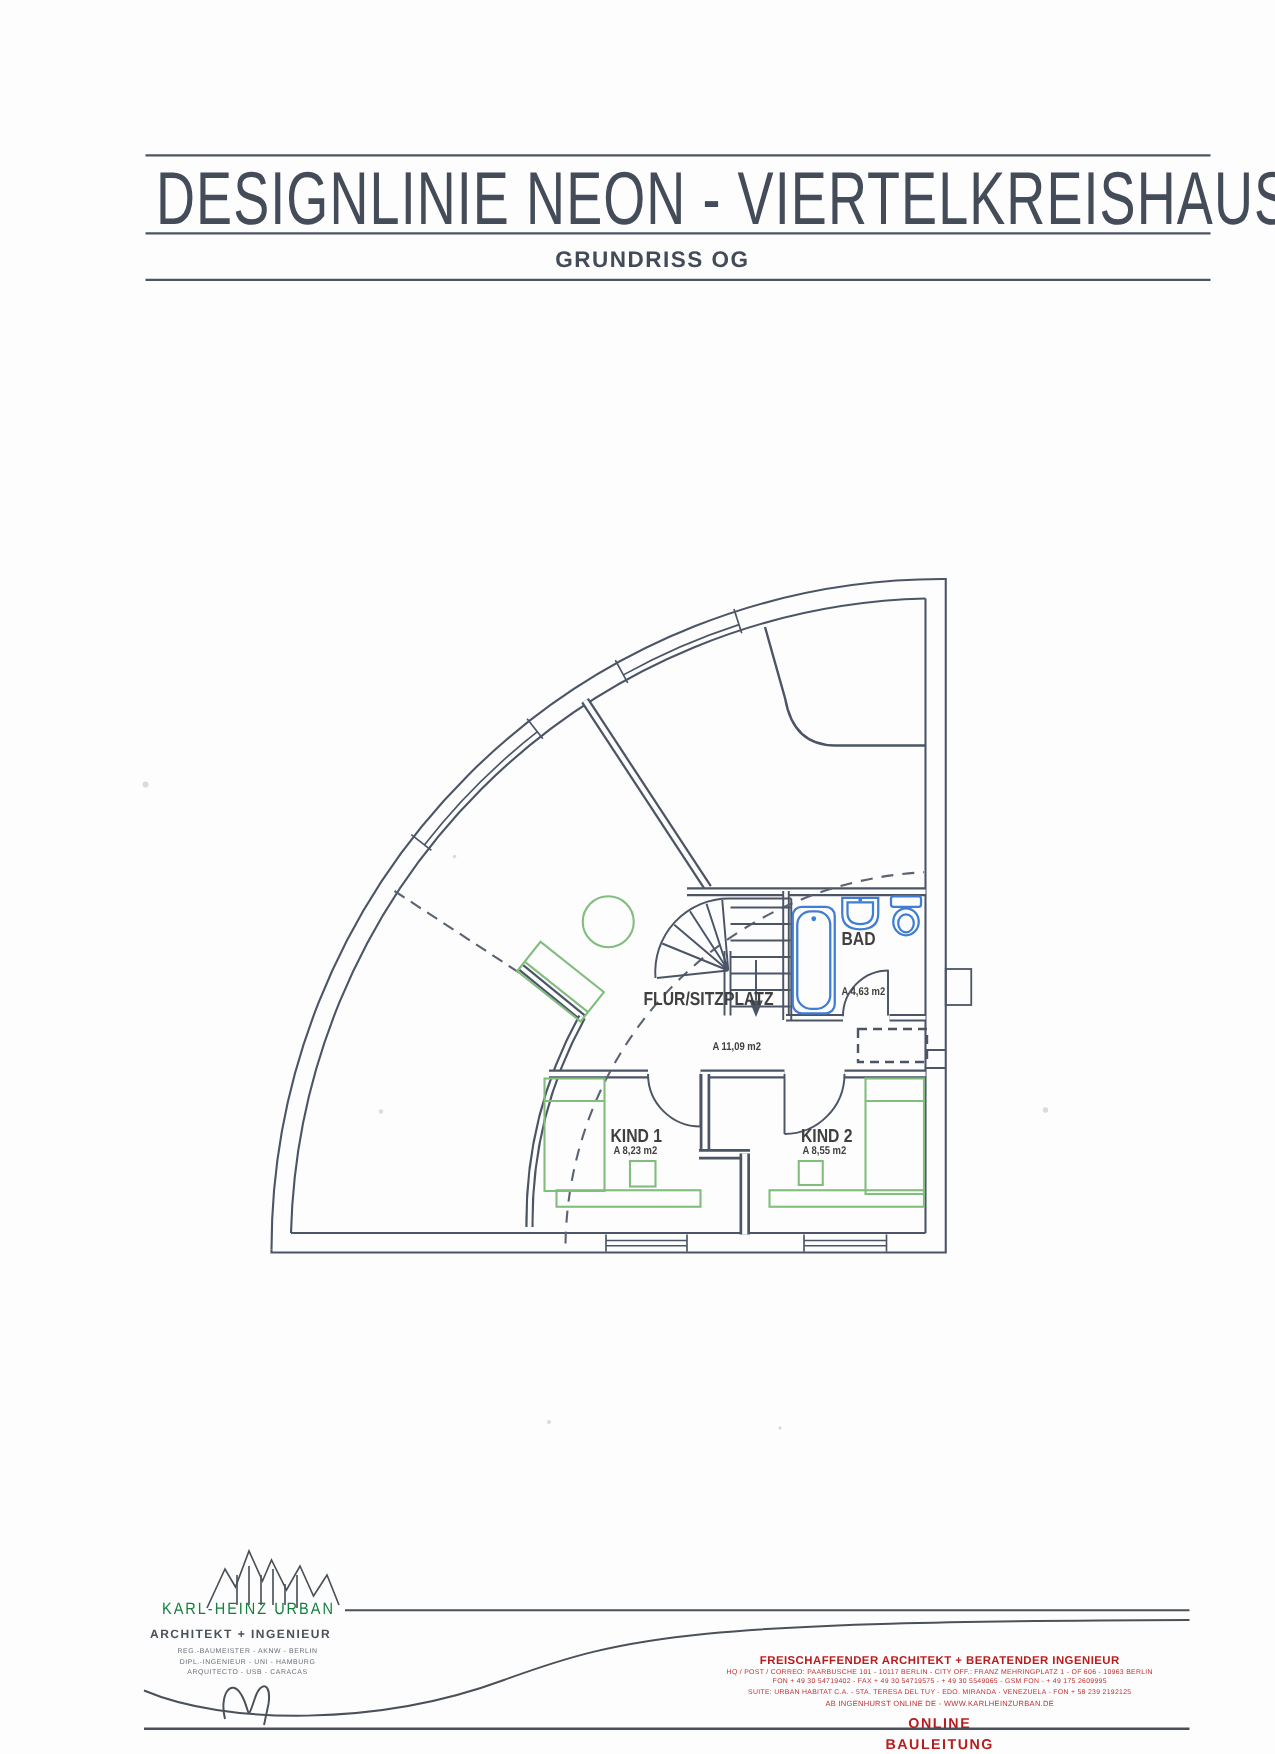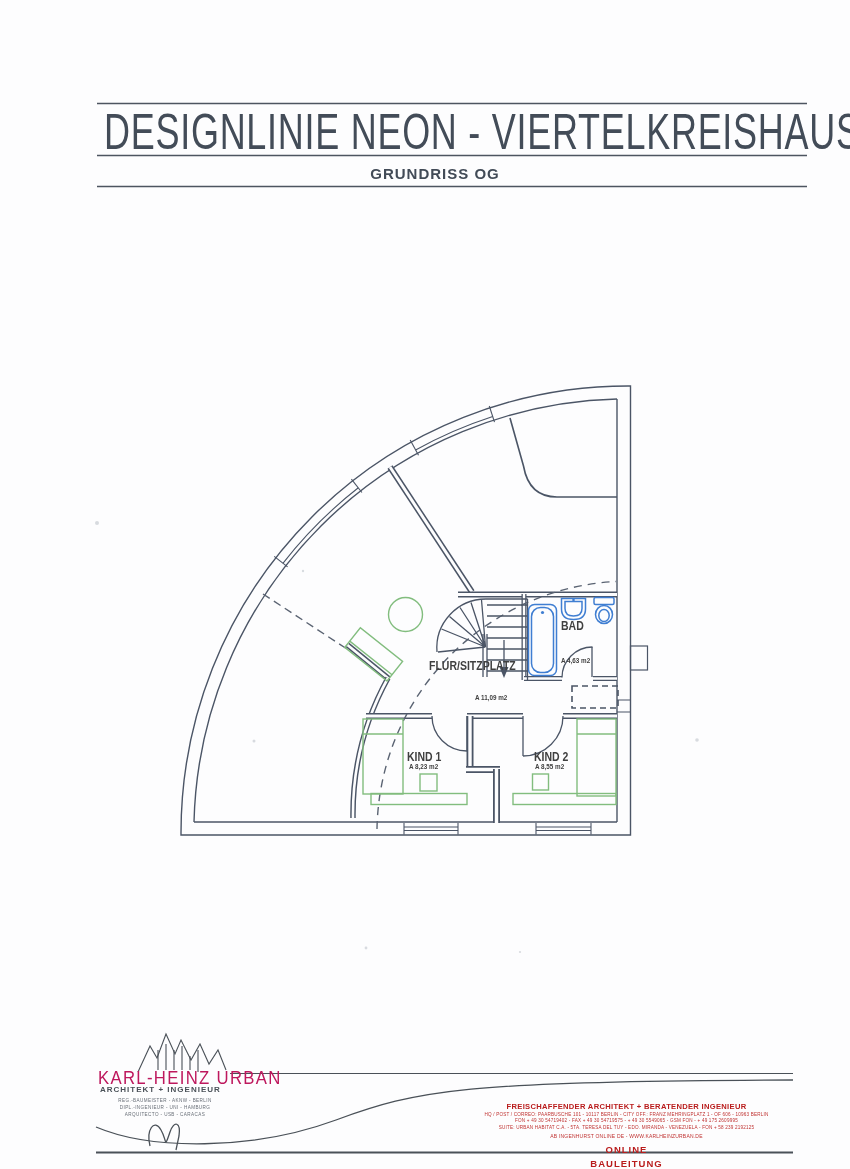--- a/index.html
+++ b/index.html
@@ -15,21 +15,21 @@
   .room-name{font-size:12.5px;font-weight:bold;}
   .room-area{font-size:7.5px;font-weight:bold;}
   #lbl-flur-name{left:429px;top:660px;}
   #lbl-flur-area{left:432px;top:694px;margin-left:43px;}
   #lbl-bad-name{left:561px;top:620px;}
   #lbl-bad-area{left:561px;top:632px;margin-top:25px;}
   #lbl-kind1-name{left:407px;top:751px;}
   #lbl-kind1-area{left:409px;top:763px;}
   #lbl-kind2-name{left:534px;top:751px;text-decoration:underline;}
   #lbl-kind2-area{left:535px;top:763px;}
-  #logo-name{left:98px;top:1068px;font-size:19px;letter-spacing:1.5px;color:#be185d;}
+  #logo-name{left:108px;top:1068px;font-size:11px;letter-spacing:1.5px;color:#15803d;}
   #logo-name .cond{transform:scaleX(0.88);}
   #logo-role{left:100px;top:1086px;width:130px;text-align:left;font-size:8px;
              letter-spacing:1px;color:#4a5158;font-weight:bold;}
   .logo-sub{left:100px;width:130px;text-align:center;font-size:4.6px;letter-spacing:.4px;
             color:#555c66;opacity:.9;}
   #logo-sub1{top:1099px;} #logo-sub2{top:1106px;} #logo-sub3{top:1113px;}
   #fright{left:460px;top:1103px;width:333px;text-align:center;color:#b91c1c;}
   #fr-heading{font-size:7.6px;font-weight:bold;letter-spacing:.3px;}
   .fr-small{font-size:4.6px;letter-spacing:.2px;margin-top:2px;opacity:.92;}
   #fr-line4{font-size:5px;margin-top:4px;}

